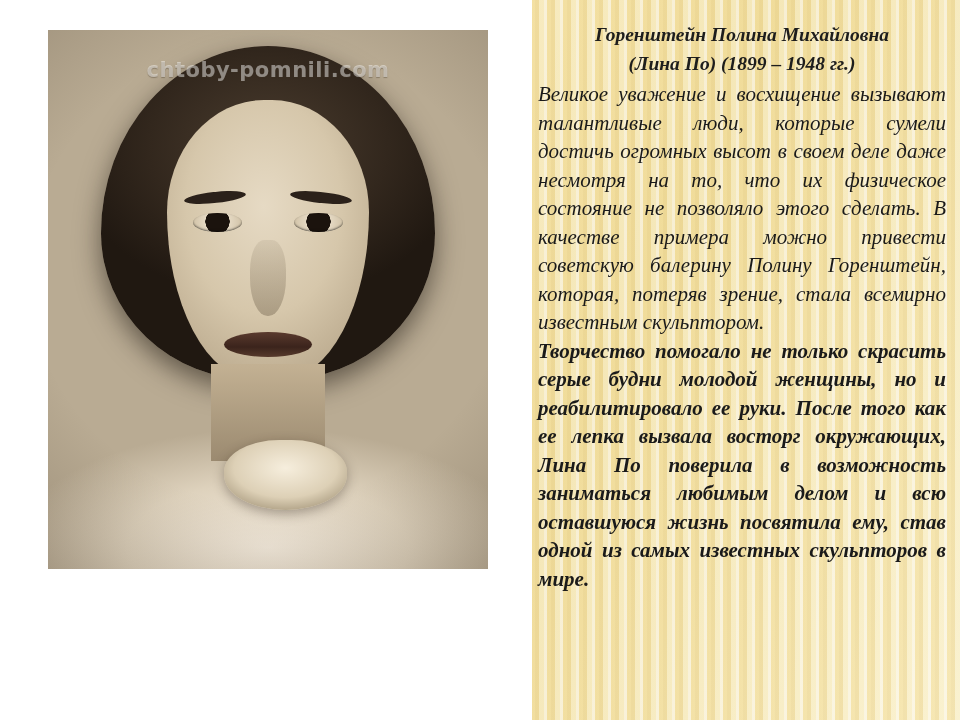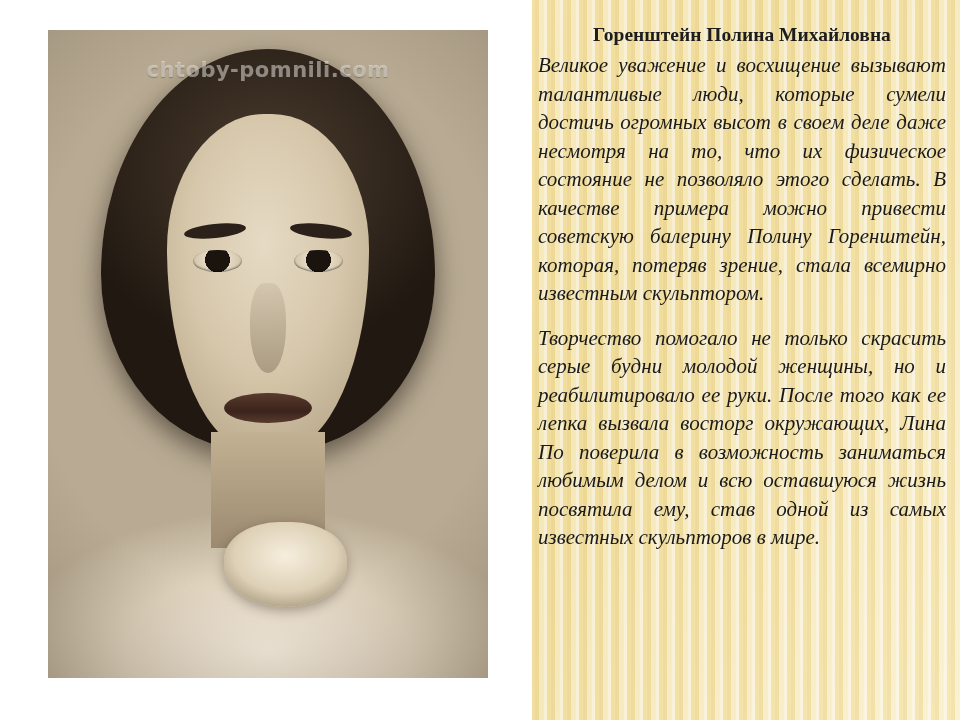--- a/index.html
+++ b/index.html
@@ -42,21 +42,21 @@
     width: 532px;
     height: 720px;
     background: #ffffff;
     box-sizing: border-box;
   }
   .photo-frame {
     position: absolute;
     left: 48px;
     top: 30px;
     width: 440px;
-    height: 648px;
+    height: 539px;
     overflow: hidden;
     background: #cfc4ae;
   }
   
   .photo {
     position: absolute;
     inset: 0;
     background:
       
       radial-gradient(ellipse 120% 95% at 50% 45%, rgba(0,0,0,0) 45%, rgba(60,48,34,0.45) 100%),
@@ -165,37 +165,38 @@
   .text-col {
     position: absolute;
     left: 538px;
     top: 22px;
     width: 408px;
     height: 680px;
   }
   .title {
     font-family: "Liberation Serif", serif;
     font-weight: bold;
+    font-style: italic;
     font-size: 19.5px;
     line-height: 25px;
     color: #1d1d1d;
     text-align: center;
     margin: 0 0 4px 0;
   }
   .body-text {
     font-family: "Liberation Serif", serif;
     font-style: italic;
     font-size: 21px;
     line-height: 28.5px;
     color: #1a1a1a;
     text-align: justify;
     text-justify: inter-word;
     margin: 0;
   }
-  .body-text + .body-text { margin-top: 16px; }
+  .body-text + .body-text { margin-top: 0px; font-weight: bold; }
 </style>
 </head>
 <body>
 
 <div class="slide">
 
   <div class="photo-panel">
     <div class="photo-frame">
       <div class="photo">
         <div class="hair"></div>
@@ -208,17 +209,18 @@
         <div class="lips"></div>
         <div class="neck"></div>
         <div class="bow"></div>
       </div>
       <div class="watermark">chtoby-pomnili.com</div>
     </div>
   </div>
 
   <div class="text-col">
     <div class="title">Горенштейн Полина Михайловна</div>
+    <div class="title">(Лина По) (1899 – 1948 гг.)</div>
     <p class="body-text">Великое уважение и восхищение вызывают талантливые люди, которые сумели достичь огромных высот в своем деле даже несмотря на то, что их физическое состояние не позволяло этого сделать. В качестве примера можно привести советскую балерину Полину Горенштейн, которая, потеряв зрение, стала всемирно известным скульптором.</p>
     <p class="body-text">Творчество помогало не только скрасить серые будни молодой женщины, но и реабилитировало ее руки. После того как ее лепка вызвала восторг окружающих, Лина По поверила в возможность заниматься любимым делом и всю оставшуюся жизнь посвятила ему, став одной из самых известных скульпторов в мире.</p>
   </div>
 
 </div>
 
 </body></html>

